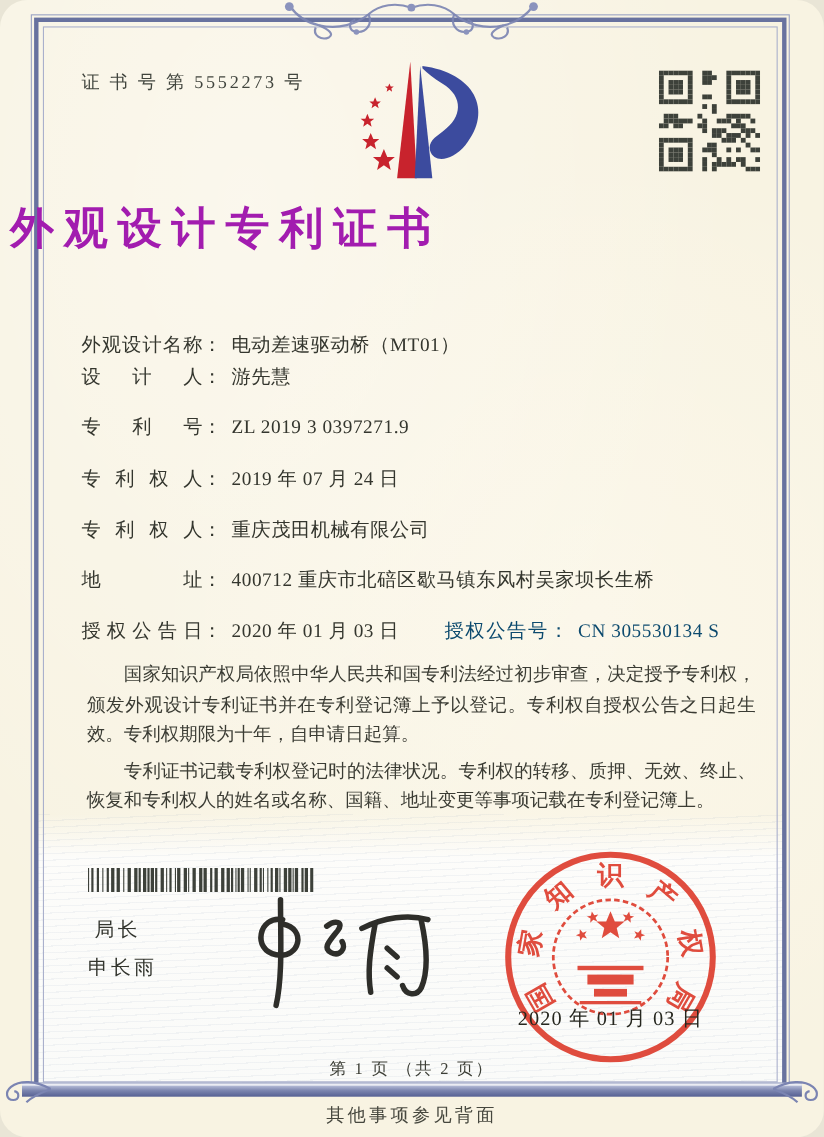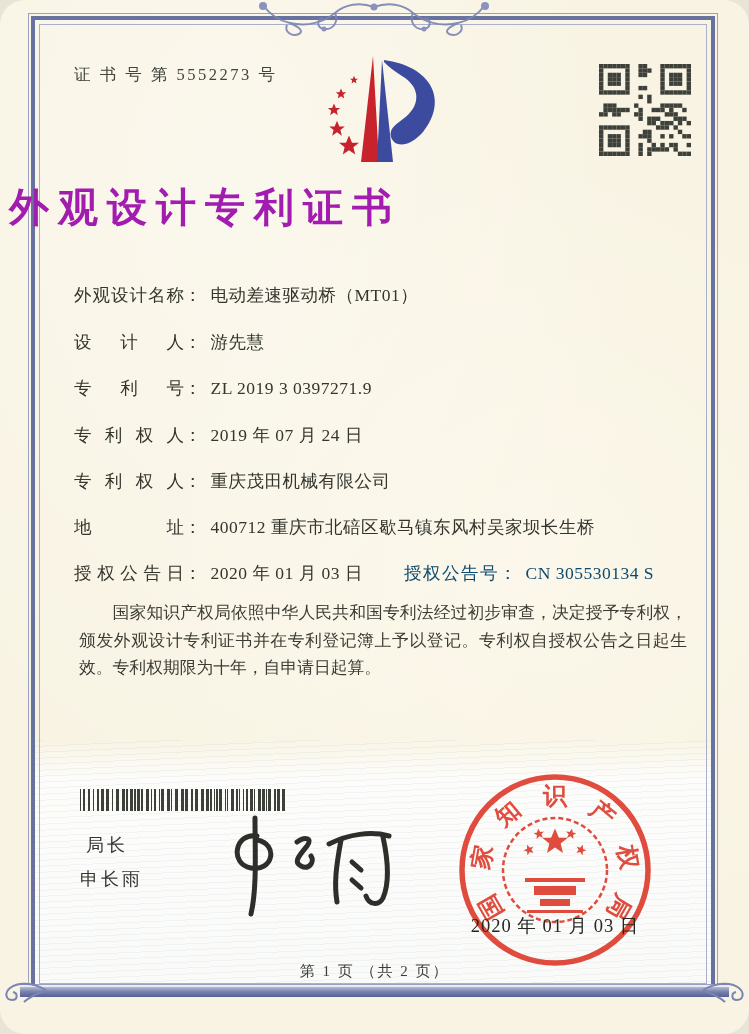--- a/index.html
+++ b/index.html
@@ -297,21 +297,21 @@
       <rect x="74.48" y="83.24" width="4.38" height="4.38" fill="#3d413a"></rect>
       <rect x="39.43" y="87.62" width="4.38" height="4.38" fill="#3d413a"></rect>
       <rect x="48.19" y="87.62" width="4.38" height="4.38" fill="#3d413a"></rect>
       <rect x="78.86" y="87.62" width="4.38" height="4.38" fill="#3d413a"></rect>
       <rect x="83.24" y="87.62" width="4.38" height="4.38" fill="#3d413a"></rect>
       <rect x="87.62" y="87.62" width="4.38" height="4.38" fill="#3d413a"></rect>
     </svg>
 
   <div class="title">外观设计专利证书</div>
 
-  <div class="field-row" style="top:283px">
+  <div class="field-row" style="top:301px">
     <span class="flabel">外观设计名称</span><span class="fcolon">：</span><span class="fvalue">电动差速驱动桥（MT01）</span>
   </div>
   <div class="field-row" style="top:330px">
     <span class="flabel">设计人</span><span class="fcolon">：</span><span class="fvalue">游先慧</span>
   </div>
   <div class="field-row" style="top:376px">
     <span class="flabel">专利号</span><span class="fcolon">：</span><span class="fvalue">ZL 2019 3 0397271.9</span>
   </div>
   <div class="field-row" style="top:423px">
     <span class="flabel">专利权人</span><span class="fcolon">：</span><span class="fvalue">2019 年 07 月 24 日</span>
@@ -324,20 +324,21 @@
   </div>
   <div class="field-row" style="top:561px">
     <span class="flabel">授权公告日</span><span class="fcolon">：</span><span class="fvalue">2020 年 01 月 03 日</span>
   </div>
   <div class="grant-pair">
     <span class="glabel">授权公告号</span><span class="fcolon">：</span><span class="fvalue">CN 305530134 S</span>
   </div>
 
   <div class="paras">
     <p>国家知识产权局依照中华人民共和国专利法经过初步审查，决定授予专利权，颁发外观设计专利证书并在专利登记簿上予以登记。专利权自授权公告之日起生效。专利权期限为十年，自申请日起算。</p>
+    <p>专利证书记载专利权登记时的法律状况。专利权的转移、质押、无效、终止、恢复和专利权人的姓名或名称、国籍、地址变更等事项记载在专利登记簿上。</p>
   </div>
 
   <svg id="barcode-svg" class="svg-abs" style="left:80px;top:789px;width:205px;height:22px" viewBox="0 0 205 22">
       <rect x="0" y="0" width="1" height="22" fill="#3d413a"></rect>
       <rect x="3" y="0" width="2" height="22" fill="#3d413a"></rect>
       <rect x="8" y="0" width="2" height="22" fill="#3d413a"></rect>
       <rect x="13" y="0" width="1" height="22" fill="#3d413a"></rect>
       <rect x="17" y="0" width="2" height="22" fill="#3d413a"></rect>
       <rect x="21" y="0" width="3" height="22" fill="#3d413a"></rect>
       <rect x="26" y="0" width="3" height="22" fill="#3d413a"></rect>
@@ -424,14 +425,15 @@
       <use href="#star" transform="translate(126,80) scale(0.55) rotate(20)"></use>
       <rect x="70" y="108" width="60" height="4"></rect>
       <rect x="79" y="116" width="42" height="9"></rect>
       <rect x="85" y="129" width="30" height="7"></rect>
       <rect x="72" y="140" width="56" height="3"></rect>
     </g>
   </svg>
   <div class="seal-date">2020 年 01 月 03 日</div>
 
   <div class="page-info">第 1 页 （共 2 页）</div>
+  <div class="back-note">其他事项参见背面</div>
 
 </div>
 
 </body></html>

